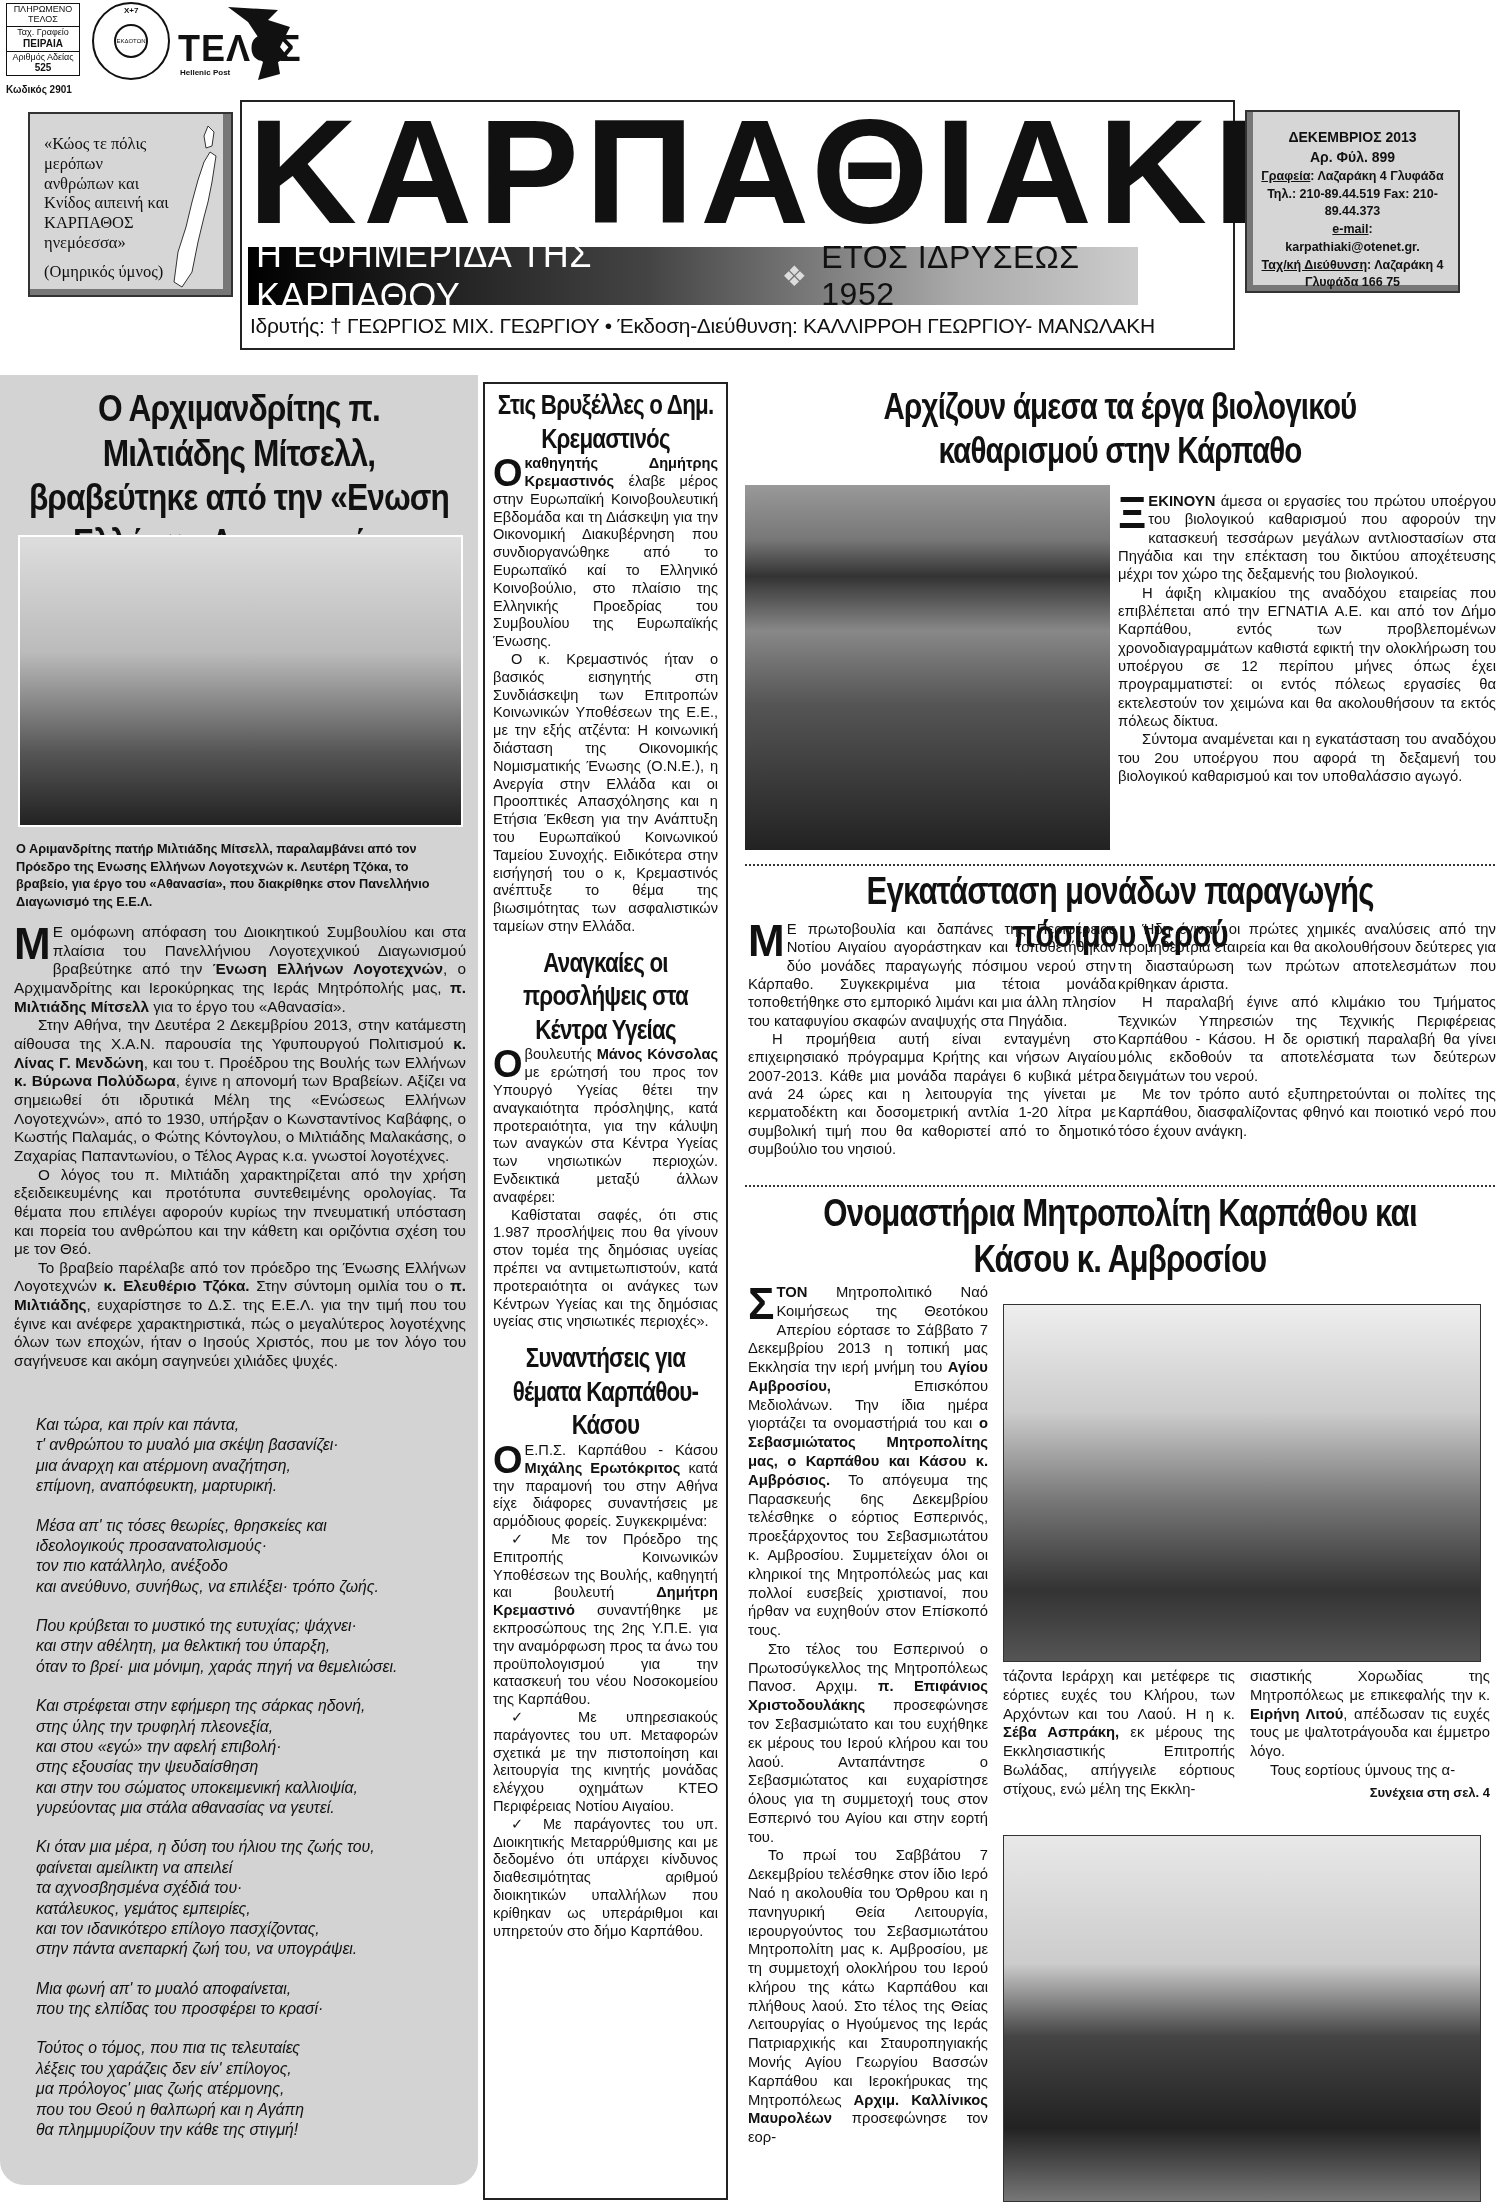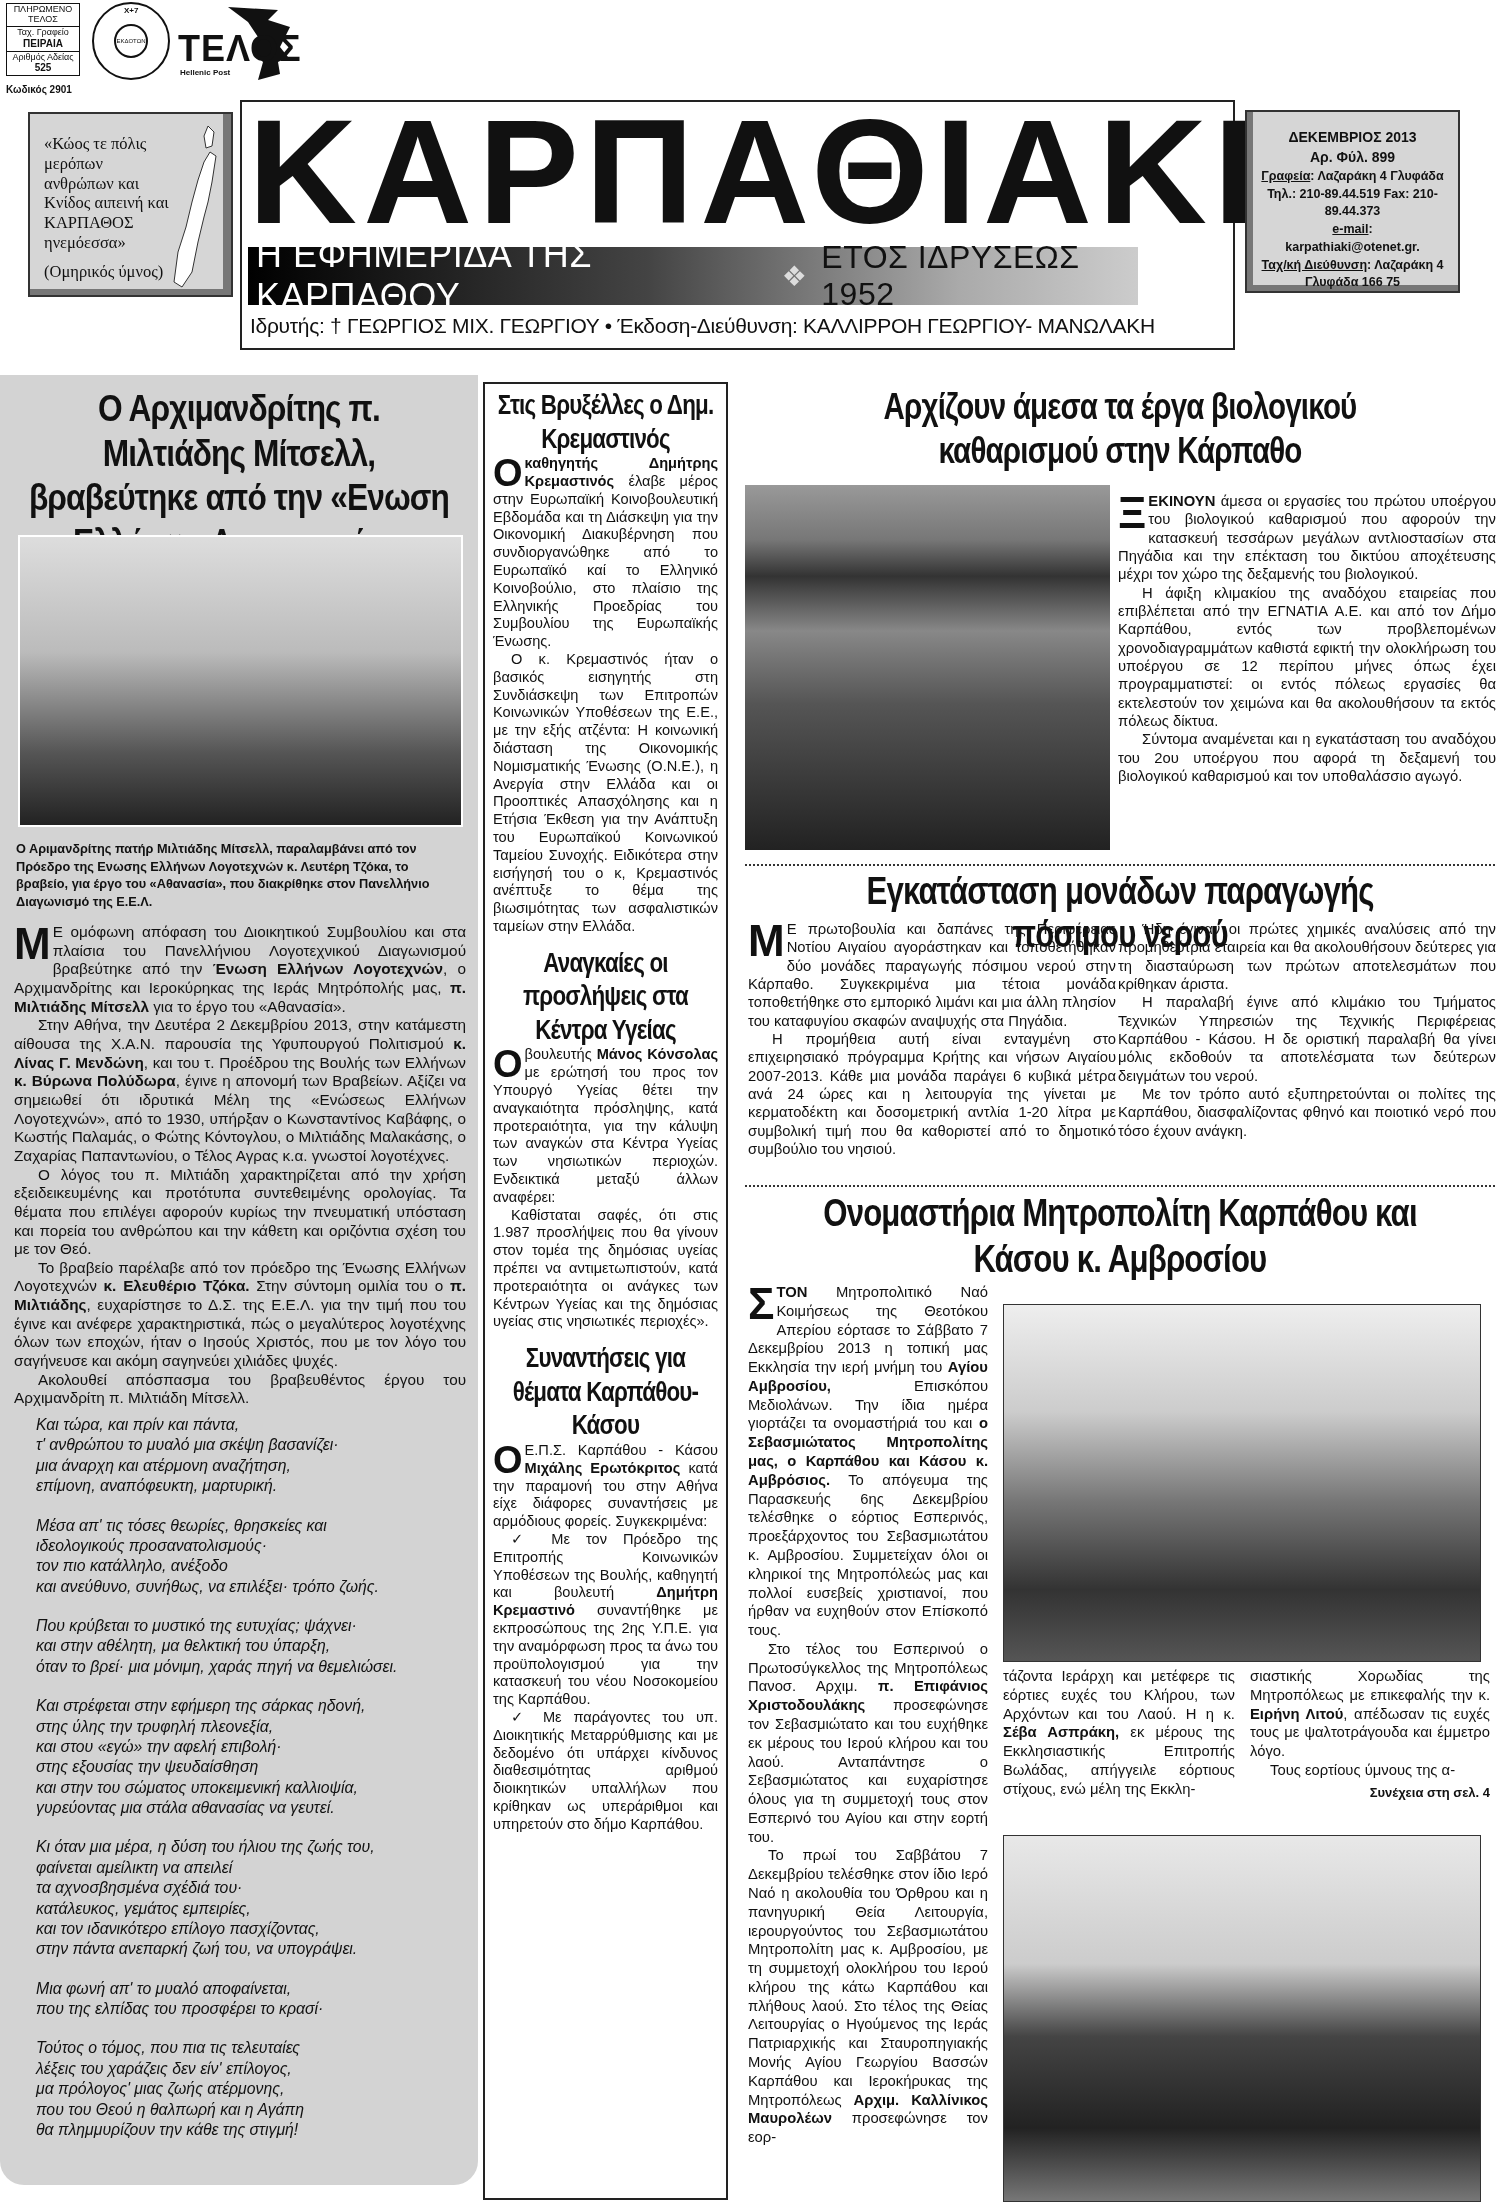--- a/index.html
+++ b/index.html
@@ -128,21 +128,20 @@
 
 <div class="abs c1">
   <h1 class="headline1">Ο Αρχιμανδρίτης π. Μιλτιάδης Μίτσελλ, βραβεύτηκε από την «Ενωση Ελλήνων Λογοτεχνών»</h1>
   <div class="photo1"></div>
   <div class="cap1">Ο Αριμανδρίτης πατήρ Μιλτιάδης Μίτσελλ, παραλαμβάνει από τον Πρόεδρο της Ενωσης Ελλήνων Λογοτεχνών κ. Λευτέρη Τζόκα, το βραβείο, για έργο του «Αθανασία», που διακρίθηκε στον Πανελλήνιο Διαγωνισμό της Ε.Ε.Λ.</div>
   <div class="body1">
     <p class="first"><span class="drop">Μ</span><span>Ε ομόφωνη απόφαση του Διοικητικού Συμβουλίου και στα πλαίσια του Πανελλήνιου Λογοτεχνικού Διαγωνισμού βραβεύτηκε από την </span><b>Ένωση Ελλήνων Λογοτεχνών</b><span>, ο Αρχιμανδρίτης και Ιεροκύρηκας της Ιεράς Μητρόπολής μας, </span><b>π. Μιλτιάδης Μίτσελλ</b><span> για το έργο του «Αθανασία».</span></p>
     <p><span>Στην Αθήνα, την Δευτέρα 2 Δεκεμβρίου 2013, στην κατάμεστη αίθουσα της Χ.Α.Ν. παρουσία της Υφυπουργού Πολιτισμού </span><b>κ. Λίνας Γ. Μενδώνη</b><span>, και του τ. Προέδρου της Βουλής των Ελλήνων </span><b>κ. Βύρωνα Πολύδωρα</b><span>, έγινε η απονομή των Βραβείων. Αξίζει να σημειωθεί ότι ιδρυτικά Μέλη της «Ενώσεως Ελλήνων Λογοτεχνών», από το 1930, υπήρξαν ο Κωνσταντίνος Καβάφης, ο Κωστής Παλαμάς, ο Φώτης Κόντογλου, ο Μιλτιάδης Μαλακάσης, ο Ζαχαρίας Παπαντωνίου, ο Τέλος Αγρας κ.α. γνωστοί λογοτέχνες.</span></p>
     <p>Ο λόγος του π. Μιλτιάδη χαρακτηρίζεται από την χρήση εξειδεικευμένης και προτότυπα συντεθειμένης ορολογίας. Τα θέματα που επιλέγει αφορούν κυρίως την πνευματική υπόσταση και πορεία του ανθρώπου και την κάθετη και οριζόντια σχέση του με τον Θεό.</p>
     <p><span>Το βραβείο παρέλαβε από τον πρόεδρο της Ένωσης Ελλήνων Λογοτεχνών </span><b>κ. Ελευθέριο Τζόκα.</b><span> Στην σύντομη ομιλία του ο </span><b>π. Μιλτιάδης</b><span>, ευχαρίστησε το Δ.Σ. της Ε.Ε.Λ. για την τιμή που του έγινε και ανέφερε χαρακτηριστικά, πώς ο μεγαλύτερος λογοτέχνης όλων των εποχών, ήταν ο Ιησούς Χριστός, που με τον λόγο του σαγήνευσε και ακόμη σαγηνεύει χιλιάδες ψυχές.</span></p>
-    <p>Ακολουθεί απόσπασμα του βραβευθέντος έργου του Αρχιμανδρίτη π. Μιλτιάδη Μίτσελλ.</p>
   </div>
   <div class="poem" id="poem">
       <div class="stanza">
         <div>Και τώρα, και πρίν και πάντα,</div>
         <div>τ' ανθρώπου το μυαλό μια σκέψη βασανίζει·</div>
         <div>μια άναρχη και ατέρμονη αναζήτηση,</div>
         <div>επίμονη, αναπόφευκτη, μαρτυρική.</div>
       </div>
       <div class="stanza">
         <div>Μέσα απ' τις τόσες θεωρίες, θρησκείες και</div>
@@ -193,20 +192,21 @@
   </div>
   <h2 style="margin-top:10px">Αναγκαίες οι προσλήψεις στα Κέντρα Υγείας</h2>
   <div class="body">
     <p class="first"><span class="drop">Ο</span><span>βουλευτής </span><b>Μάνος Κόνσολας</b><span> με ερώτησή του προς τον Υπουργό Υγείας θέτει την αναγκαιότητα πρόσληψης, κατά προτεραιότητα, για την κάλυψη των αναγκών στα Κέντρα Υγείας των νησιωτικών περιοχών. Ενδεικτικά μεταξύ άλλων αναφέρει:</span></p>
     <p>Καθίσταται σαφές, ότι στις 1.987 προσλήψεις που θα γίνουν στον τομέα της δημόσιας υγείας πρέπει να αντιμετωπιστούν, κατά προτεραιότητα οι ανάγκες των Κέντρων Υγείας και της δημόσιας υγείας στις νησιωτικές περιοχές».</p>
   </div>
   <h2 style="margin-top:10px">Συναντήσεις για θέματα Καρπάθου-Κάσου</h2>
   <div class="body">
     <p class="first"><span class="drop">Ο</span><span>Ε.Π.Σ. Καρπάθου - Κάσου </span><b>Μιχάλης Ερωτόκριτος</b><span> κατά την παραμονή του στην Αθήνα είχε διάφορες συναντήσεις με αρμόδιους φορείς. Συγκεκριμένα:</span></p>
     <p><span>✓</span><span> Με τον Πρόεδρο της Επιτροπής Κοινωνικών Υποθέσεων της Βουλής, καθηγητή και βουλευτή </span><b>Δημήτρη Κρεμαστινό</b><span> συναντήθηκε με εκπροσώπους της 2ης Υ.Π.Ε. για την αναμόρφωση προς τα άνω του προϋπολογισμού για την κατασκευή του νέου Νοσοκομείου της Καρπάθου.</span></p>
+    <p><span>✓</span><span> Με υπηρεσιακούς παράγοντες του υπ. Μεταφορών σχετικά με την πιστοποίηση και λειτουργία της κινητής μονάδας ελέγχου οχημάτων ΚΤΕΟ Περιφέρειας Νοτίου Αιγαίου.</span></p>
     <p><span>✓</span><span> Με παράγοντες του υπ. Διοικητικής Μεταρρύθμισης και με δεδομένο ότι υπάρχει κίνδυνος διαθεσιμότητας αριθμού διοικητικών υπαλλήλων που κρίθηκαν ως υπεράριθμοι και υπηρετούν στο δήμο Καρπάθου.</span></p>
   </div>
 </div>
 
 <div class="abs h3">Αρχίζουν άμεσα τα έργα βιολογικού καθαρισμού στην Κάρπαθο</div>
 <div class="abs photo2"></div>
 <div class="abs body3">
   <p class="first"><span class="drop">Ξ</span><b>ΕΚΙΝΟΥΝ</b><span> άμεσα οι εργασίες του πρώτου υποέργου του βιολογικού καθαρισμού που αφορούν την κατασκευή τεσσάρων μεγάλων αντλιοστασίων στα Πηγάδια και την επέκταση του δικτύου αποχέτευσης μέχρι τον χώρο της δεξαμενής του βιολογικού.</span></p>
   <p>Η άφιξη κλιμακίου της αναδόχου εταιρείας που επιβλέπεται από την ΕΓΝΑΤΙΑ Α.Ε. και από τον Δήμο Καρπάθου, εντός των προβλεπομένων χρονοδιαγραμμάτων καθιστά εφικτή την ολοκλήρωση του υποέργου σε 12 περίπου μήνες όπως έχει προγραμματιστεί: οι εντός πόλεως εργασίες θα εκτελεστούν τον χειμώνα και θα ακολουθήσουν τα εκτός πόλεως δίκτυα.</p>
   <p>Σύντομα αναμένεται και η εγκατάσταση του αναδόχου του 2ου υποέργου που αφορά τη δεξαμενή του βιολογικού καθαρισμού και τον υποθαλάσσιο αγωγό.</p>

